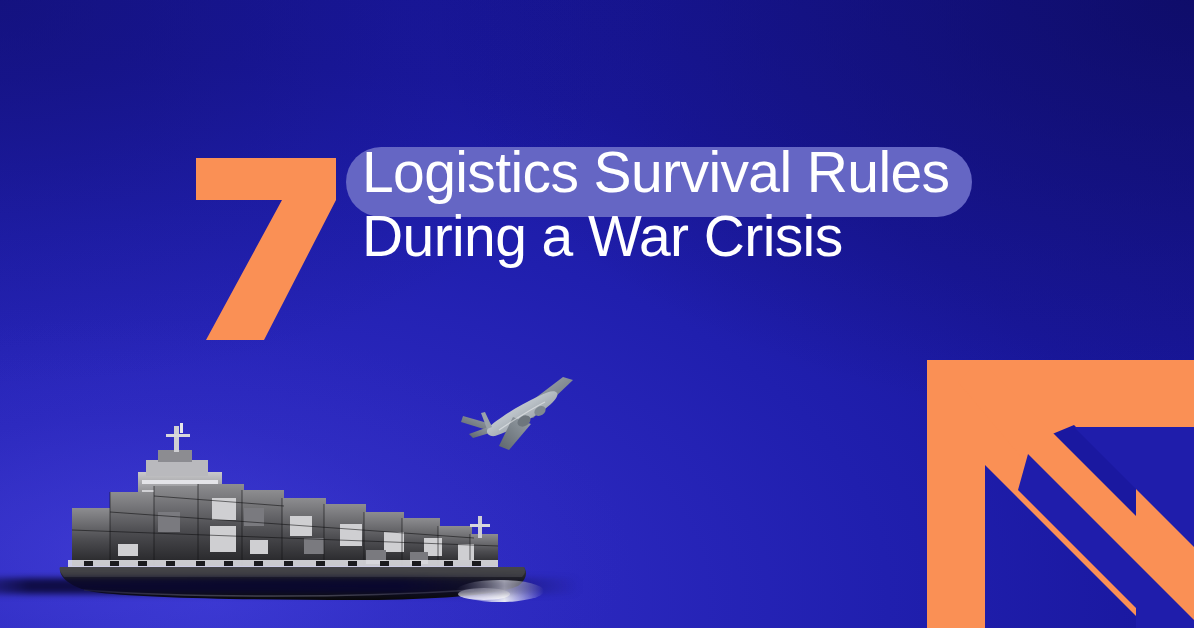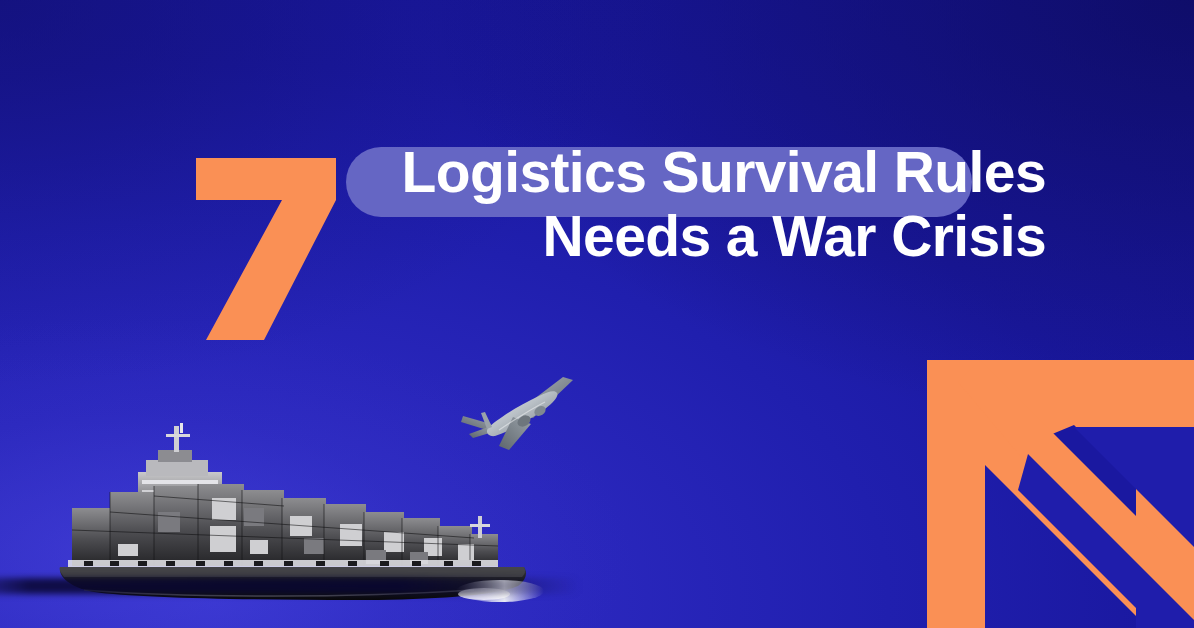--- a/index.html
+++ b/index.html
@@ -57,23 +57,22 @@
     top: 140px;
     width: 700px;
   }
   .hl-line {
     position: relative;
     height: 64px;
     line-height: 64px;
     white-space: nowrap;
     color: #ffffff;
     font-size: 57px;
-    font-weight: 700;
+    font-weight: 400;
     letter-spacing: -0.6px;
-    text-align: right;
   }
   .hl-line.first { padding-left: 16px; }
   .hl-line.rest  { padding-left: 16px; }
   .pill {
     position: absolute;
     left: 0;
     top: 7px;
     width: 626px;
     height: 70px;
     border-radius: 35px;
@@ -163,21 +162,21 @@
       <path d="M 10 18 L 150 18 L 150 60 L 78 200 L 20 200 L 96 60 L 10 60 Z" fill="#fa9055"></path>
     </svg>
   </div>
 
   <div class="headline">
     <div class="hl-line first">
       <span class="pill"></span>
       <span class="hl-text">Logistics Survival Rules</span>
     </div>
     <div class="hl-line rest">
-      <span class="hl-text">Needs a War Crisis</span>
+      <span class="hl-text">During a War Crisis</span>
     </div>
   </div>
 
   <div class="plane">
     <svg viewBox="0 0 130 84" xmlns="http://www.w3.org/2000/svg">
       <defs>
         <linearGradient id="fuse" x1="0" y1="0" x2="1" y2="1">
           <stop offset="0%" stop-color="#e9ecef"></stop>
           <stop offset="45%" stop-color="#b9c0c6"></stop>
           <stop offset="100%" stop-color="#6f787f"></stop>

